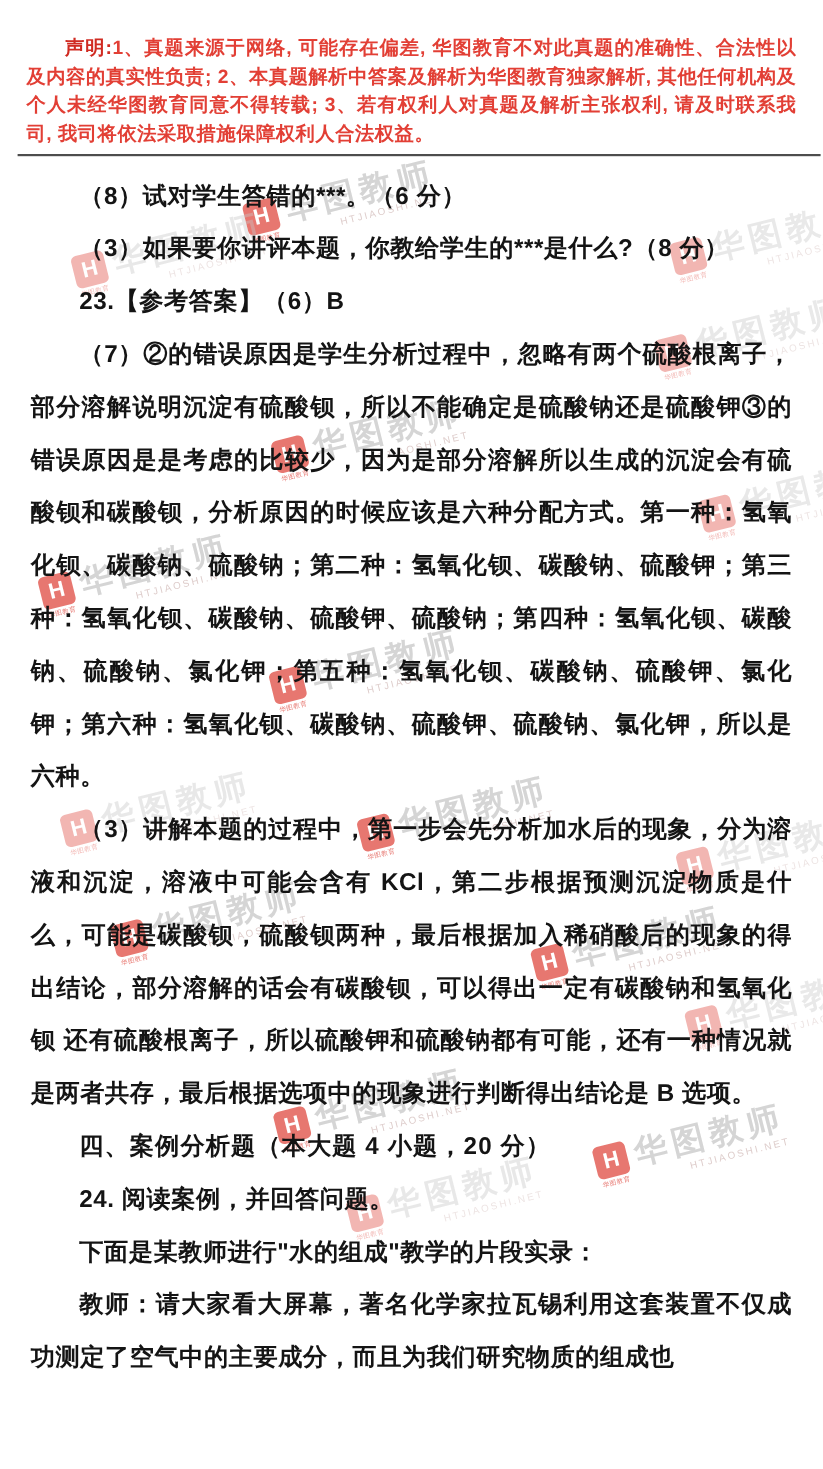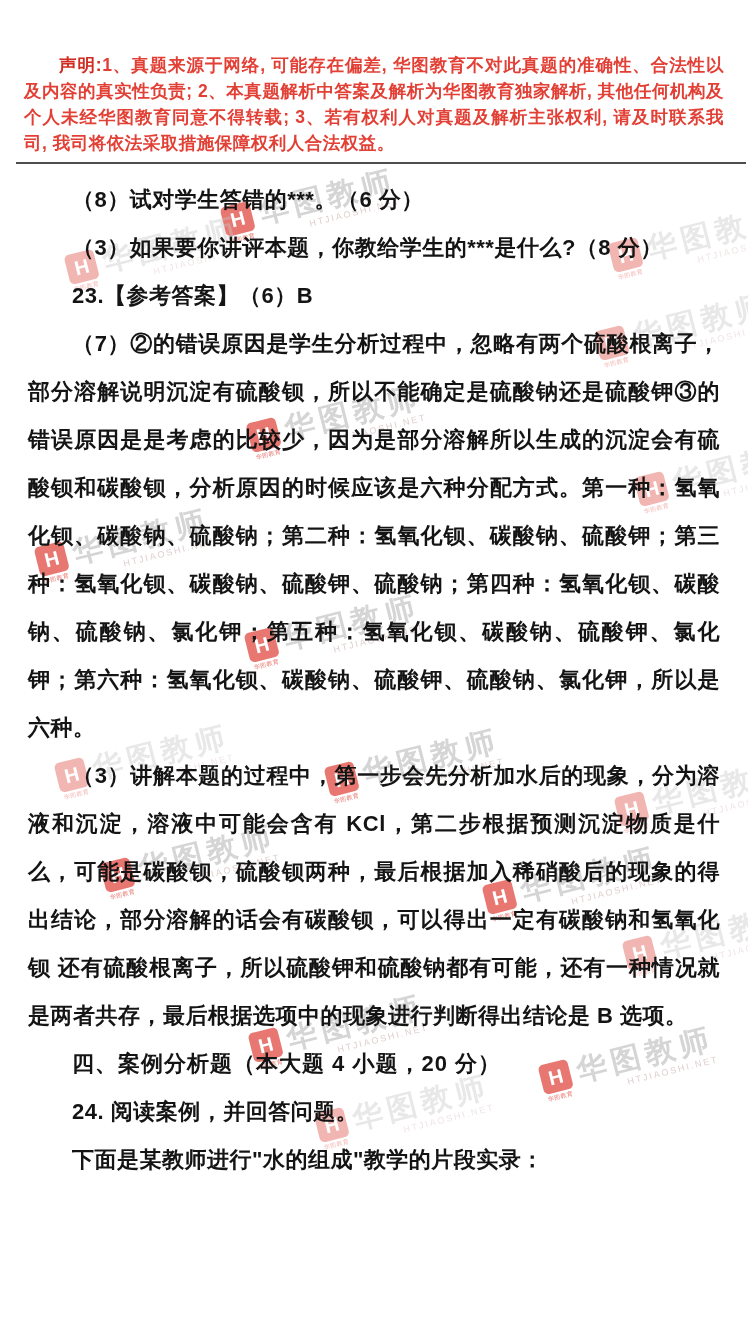--- a/index.html
+++ b/index.html
@@ -7,21 +7,21 @@
     width: 748px; height: 1335px;
     background: #ffffff;
     position: relative;
     overflow: hidden;
     font-family: "Liberation Sans", sans-serif;
   }
   .page { position: relative; width: 748px; height: 1335px; }
 
   
   .disclaimer {
-    margin: 52px 24px 0 24px;
+    margin: 30px 24px 0 24px;
     color: #e23f35;
     font-size: 17.5px;
     line-height: 26px;
     font-weight: 700;
     text-align: justify;
     text-indent: 2em;
     letter-spacing: 0.5px;
   }
   .disclaimer .label { color: #d02b22; font-weight: 900; }
 
@@ -271,15 +271,16 @@
 
   <div class="content">
     <p>（8）试对学生答错的***。（6 分）</p>
     <p>（3）如果要你讲评本题，你教给学生的***是什么?（8 分）</p>
     <p>23.【参考答案】（6）B</p>
     <p>（7）②的错误原因是学生分析过程中，忽略有两个硫酸根离子，部分溶解说明沉淀有硫酸钡，所以不能确定是硫酸钠还是硫酸钾③的错误原因是是考虑的比较少，因为是部分溶解所以生成的沉淀会有硫酸钡和碳酸钡，分析原因的时候应该是六种分配方式。第一种：氢氧化钡、碳酸钠、硫酸钠；第二种：氢氧化钡、碳酸钠、硫酸钾；第三种：氢氧化钡、碳酸钠、硫酸钾、硫酸钠；第四种：氢氧化钡、碳酸钠、硫酸钠、氯化钾；第五种：氢氧化钡、碳酸钠、硫酸钾、氯化钾；第六种：氢氧化钡、碳酸钠、硫酸钾、硫酸钠、氯化钾，所以是六种。</p>
     <p>（3）讲解本题的过程中，第一步会先分析加水后的现象，分为溶液和沉淀，溶液中可能会含有 KCl，第二步根据预测沉淀物质是什么，可能是碳酸钡，硫酸钡两种，最后根据加入稀硝酸后的现象的得出结论，部分溶解的话会有碳酸钡，可以得出一定有碳酸钠和氢氧化钡 还有硫酸根离子，所以硫酸钾和硫酸钠都有可能，还有一种情况就是两者共存，最后根据选项中的现象进行判断得出结论是 B 选项。</p>
     <p class="heading">四、案例分析题（本大题 4 小题，20 分）</p>
     <p>24. 阅读案例，并回答问题。</p>
     <p>下面是某教师进行"水的组成"教学的片段实录：</p>
+    <p>教师：请大家看大屏幕，著名化学家拉瓦锡利用这套装置不仅成功测定了空气中的主要成分，而且为我们研究物质的组成也</p>
   </div>
 
 </div>
 
 </body></html>

